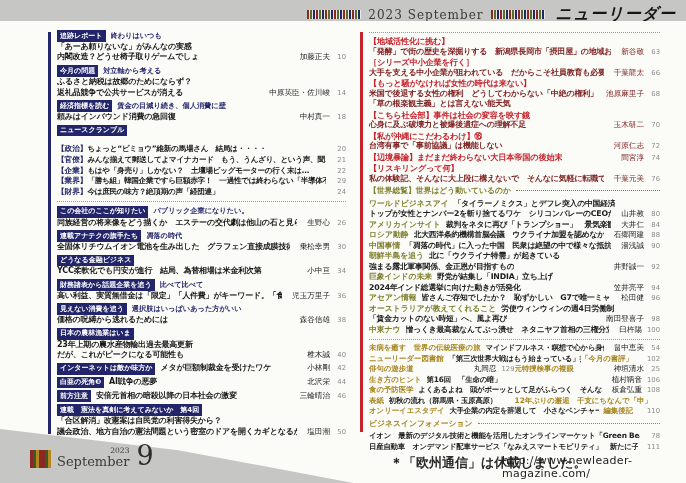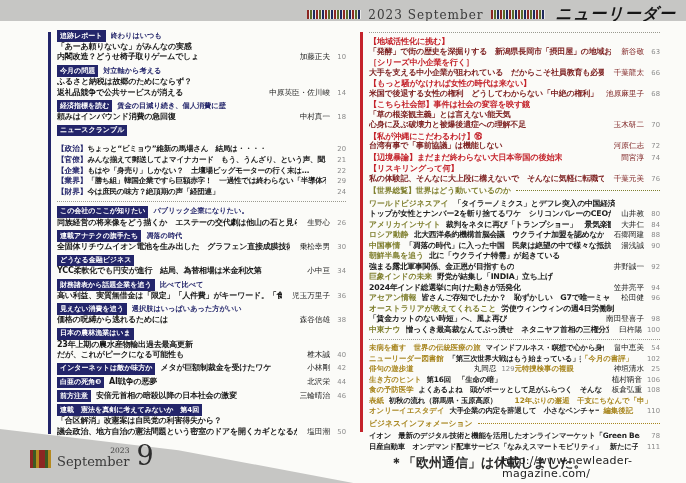--- a/index.html
+++ b/index.html
@@ -281,24 +281,24 @@
         <div class="row">
           <span class="redHeader">【もっと騒がなければ女性の時代は来ない】</span>
         </div>
         <div class="row">
           <span class="redText">米国で後退する女性の権利　どうしてわからない「中絶の権利」</span>
           <span class="spacer"></span>
           <span class="author redAuthor">池原麻里子</span>
           <span class="page-num">68</span>
         </div>
         <div class="row">
+          <span class="redText">「草の根楽観主義」とは言えない能天気</span>
+        </div>
+        <div class="row">
           <span class="redHeader">【こちら社会部】事件は社会の変容を映す鏡</span>
-        </div>
-        <div class="row">
-          <span class="redText">「草の根楽観主義」とは言えない能天気</span>
         </div>
         <div class="row">
           <span class="redText">心身に及ぶ破壊力と被爆後遺症への理解不足</span>
           <span class="spacer"></span>
           <span class="author redAuthor">玉木研二</span>
           <span class="page-num">70</span>
         </div>
         <div class="row">
           <span class="redHeader">【私が沖縄にこだわるわけ】⑯</span>
         </div>

